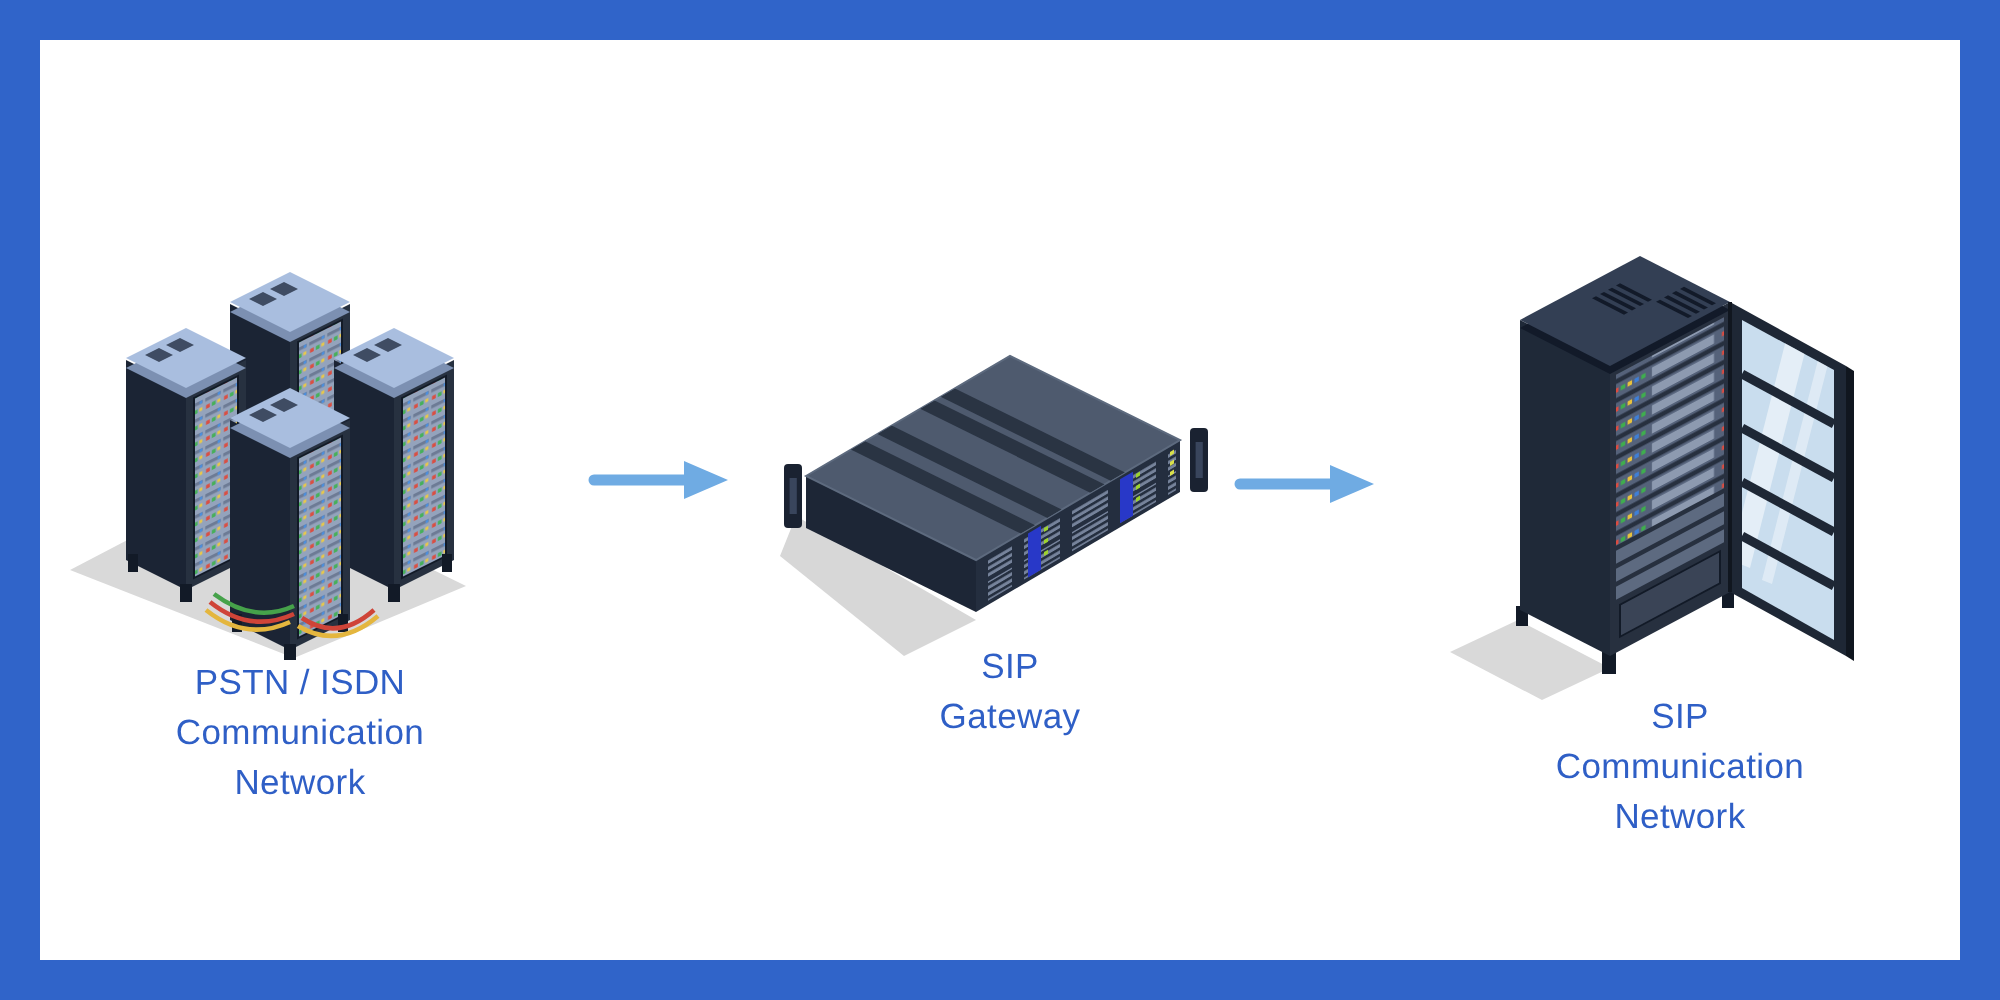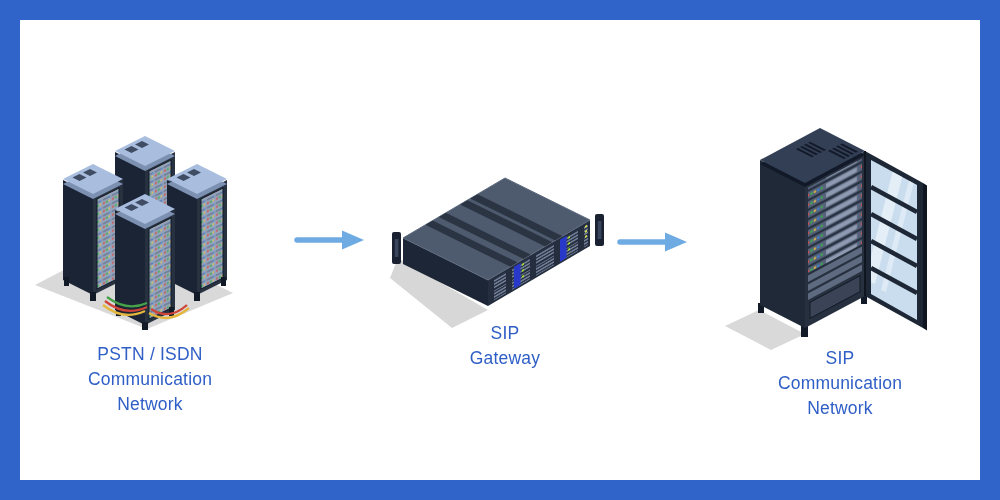--- a/index.html
+++ b/index.html
@@ -14,21 +14,21 @@
     border:20px solid var(--frame-border,#3064c9);
     pointer-events:none;box-sizing:border-box;
   }
   .icon-svg{position:absolute;display:block;}
   .node-label{
     position:absolute;
     font-size:17.5px;line-height:25px;font-weight:400;
     color:var(--label-text,#2f5fc6);
     text-align:center;white-space:pre-line;letter-spacing:.2px;
   }
-  .lbl-pstn{left:30px;top:342px;width:240px;}
+  .lbl-pstn{left:30px;top:329px;width:240px;}
   .lbl-gw{left:405px;top:321px;width:200px;}
   .lbl-sip{left:730px;top:346px;width:220px;}
   .arrow-svg{position:absolute;width:72px;height:24px;}
   .arrow-1{left:294px;top:228px;}
   .arrow-2{left:617px;top:230px;}
 </style>
 </head>
 <body>
 
 <div class="canvas">

